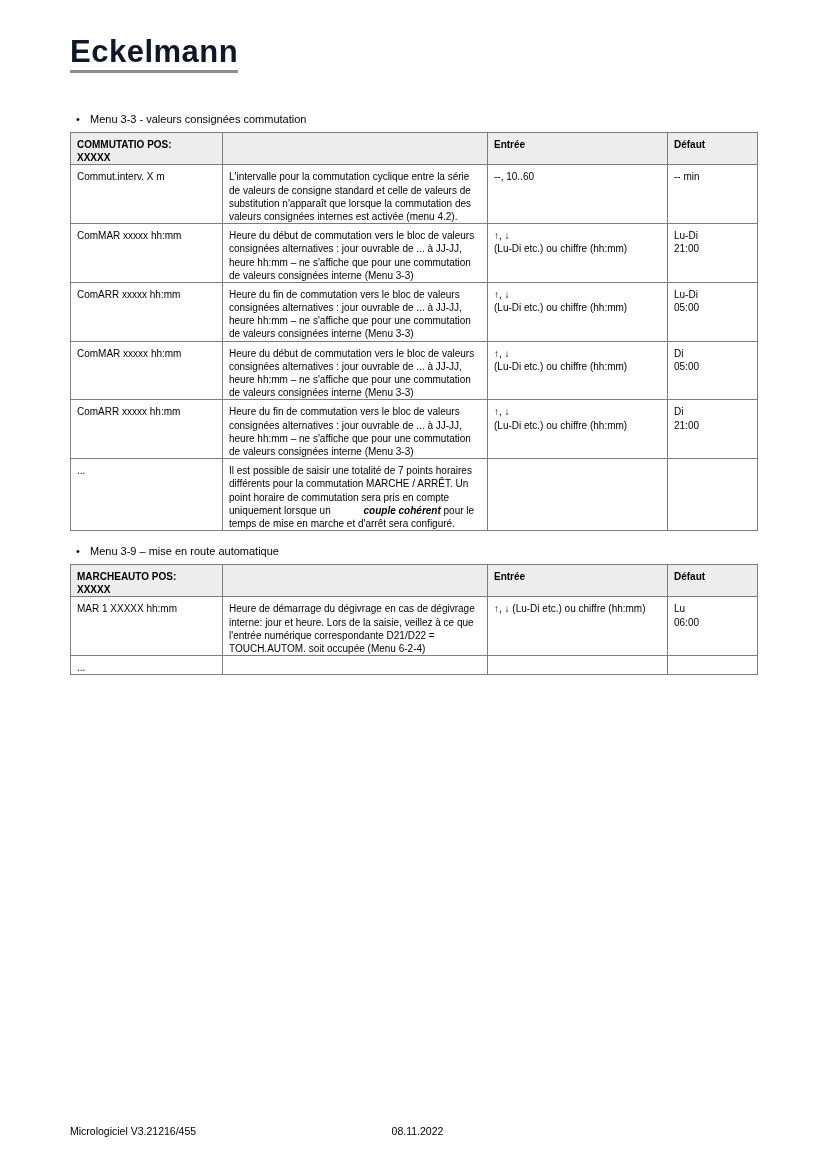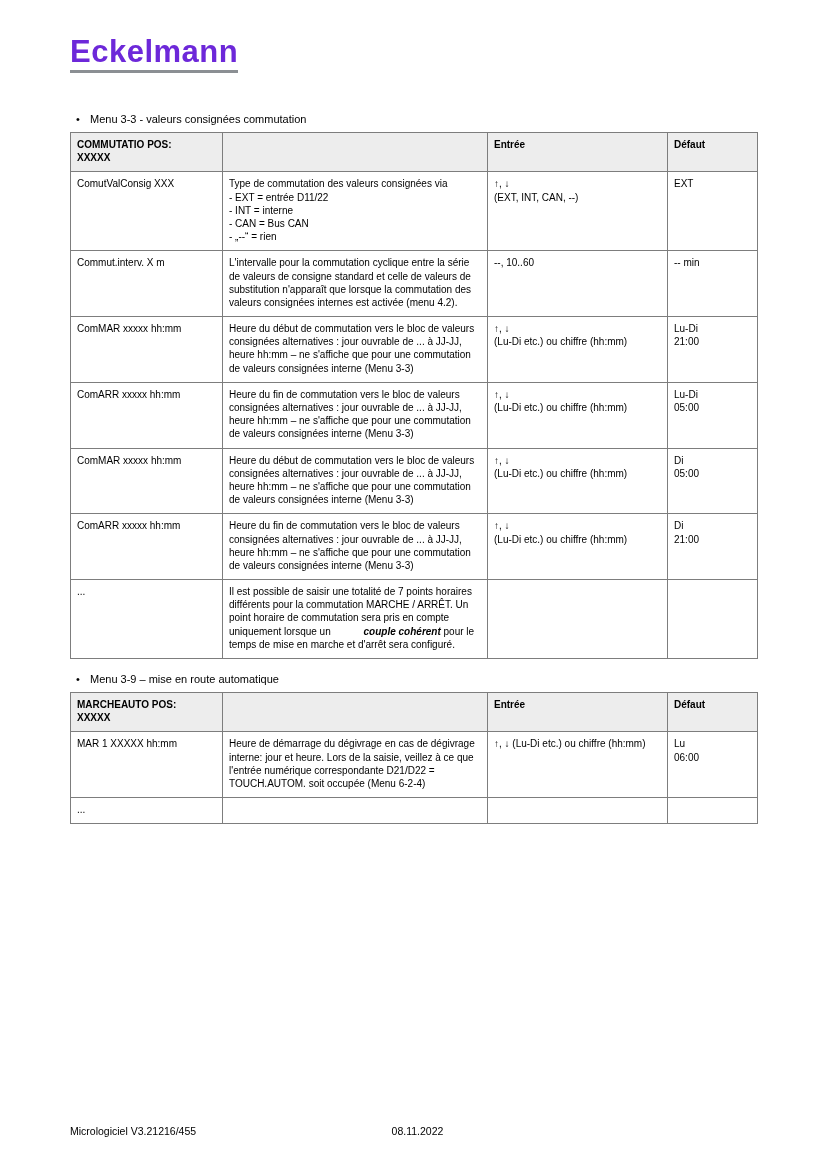--- a/index.html
+++ b/index.html
@@ -11,40 +11,40 @@
     color:#000;
     overflow:hidden;
   }
   .content { padding:36px 70px 0 70px; }
 
   .logo { margin-bottom:40px; }
   .logo-text {
     display:inline-block;
     font-size:31px;
     font-weight:bold;
-    color:#6d28d9;
+    color:#0f172a;
     letter-spacing:0.5px;
     line-height:1.0;
     padding-bottom:3px;
     border-bottom:3px solid #8b8f93;
     text-align:center;
   }
 
   .bullet-line { display:flex; font-size:11px; margin:0 0 7px 6px; align-items:flex-start; }
   .bullet-line.second { margin-top:14px; }
   .bullet-dot { width:14px; flex:0 0 14px; }
 
   table.doc-table {
     border-collapse:collapse;
     width:687px;
     table-layout:fixed;
   }
   .doc-table th, .doc-table td {
     border:1px solid #7d7d7d;
-    padding:5px 6px 7px 6px;
+    padding:5px 6px 0 6px;
     vertical-align:top;
     text-align:left;
     font-size:10px;
     line-height:1.32;
     white-space:pre-line;
     word-wrap:break-word;
     font-weight:normal;
   }
   .doc-table thead th {
     background:#ededed;
@@ -87,31 +87,20 @@
       <thead>
         <tr>
           <th>COMMUTATIO POS:
 XXXXX</th>
           <th></th>
           <th>Entrée</th>
           <th>Défaut</th>
         </tr>
       </thead>
       <tbody>
-        <tr>
-          <td>ComutValConsig XXX</td>
-          <td>Type de commutation des valeurs consignées via
-- EXT = entrée D11/22
-- INT = interne
-- CAN = Bus CAN
-- „--“ = rien</td>
-          <td>↑, ↓
-(EXT, INT, CAN, --)</td>
-          <td>EXT</td>
-        </tr>
         <tr>
           <td>Commut.interv. X m</td>
           <td>L'intervalle pour la commutation cyclique entre la série de valeurs de consigne standard et celle de valeurs de substitution n'apparaît que lorsque la commutation des valeurs consignées internes est activée (menu 4.2).</td>
           <td>--, 10..60</td>
           <td>-- min</td>
         </tr>
         <tr>
           <td>ComMAR xxxxx hh:mm</td>
           <td>Heure du début de commutation vers le bloc de valeurs consignées alternatives : jour ouvrable de ... à JJ-JJ, heure hh:mm – ne s'affiche que pour une commutation de valeurs consignées interne (Menu 3-3)</td>
           <td>↑, ↓

